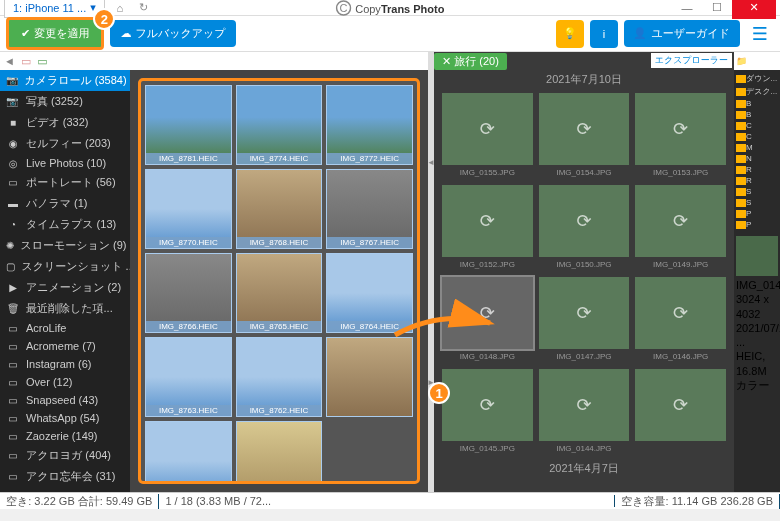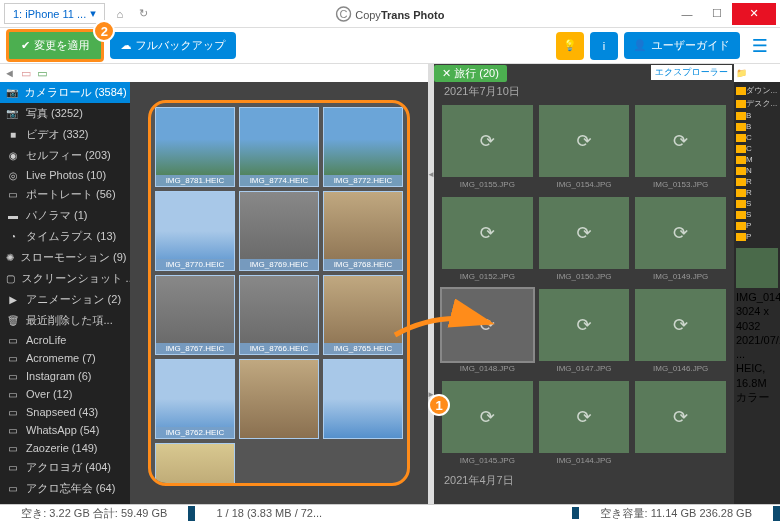--- a/index.html
+++ b/index.html
@@ -1,17 +1,17 @@
 <!DOCTYPE html>
 <html><head>
 <meta charset="utf-8">
 <style>
 *{box-sizing:border-box;margin:0;padding:0;font-family:Arial,sans-serif;font-size:11px}
 body{width:780px;height:521px;background:#f0f0f0;overflow:hidden}
-.titlebar{height:28px;background:#fff;display:flex;align-items:center;padding:0 4px;border-bottom:1px solid #ddd}
+.titlebar{height:16px;background:#fff;display:flex;align-items:center;padding:0 4px;border-bottom:1px solid #ddd}
 .device-sel{font-size:11px;color:#0066cc;padding:3px 8px;border:1px solid #ccc;background:#fff;display:flex;align-items:center;gap:4px}
 .tb-icon{width:18px;height:18px;display:flex;align-items:center;justify-content:center;color:#888;margin-left:6px}
 .app-title{position:absolute;left:50%;transform:translateX(-50%);font-size:13px;color:#555}
 .app-title b{color:#333;font-weight:bold}
 .win-btns{margin-left:auto;display:flex}
 .win-btn{width:30px;height:22px;display:flex;align-items:center;justify-content:center;color:#666}
 .win-close{background:#e81123;color:#fff;width:44px}
 .toolbar{height:36px;background:#fff;display:flex;align-items:center;padding:0 6px;gap:6px;border-bottom:1px solid #ddd}
 .btn-apply{background:#4caf50;color:#fff;padding:6px 12px;border-radius:4px;display:flex;align-items:center;gap:4px;position:relative;border:3px solid #ff8c1a}
 .btn-backup{background:#0088dd;color:#fff;padding:6px 10px;border-radius:4px;display:flex;align-items:center;gap:4px}
@@ -24,50 +24,50 @@
 .badge-num{position:absolute;width:22px;height:22px;border-radius:50%;background:#ff8c1a;color:#fff;display:flex;align-items:center;justify-content:center;font-weight:bold;font-size:13px;border:2px solid #fff}
 .main{display:flex;height:440px}
 .sidebar{width:130px;background:#222;color:#ccc;display:flex;flex-direction:column}
 .sb-top{height:18px;background:#fff;display:flex;align-items:center;padding:0 4px;gap:6px}
 .sb-items{flex:1;overflow:hidden}
 .sb-item{display:flex;align-items:center;padding:3px 6px;gap:6px;font-size:10px;white-space:nowrap}
 .sb-item.sel{background:#0088dd;color:#fff}
 .sb-glyph{width:14px;display:flex;justify-content:center;font-size:10px}
 .center{flex:1;display:flex;flex-direction:column;background:#444;position:relative}
 .center-hdr{height:18px;background:#fff}
-.thumb-grid{flex:1;border:3px solid #ff8c1a;border-radius:18px;margin:18px;padding:4px;display:grid;grid-template-columns:repeat(3,1fr);gap:4px;overflow:hidden;background:#555}
+.thumb-grid{flex:1;border:3px solid #ff8c1a;border-radius:5px;margin:8px;padding:4px;display:grid;grid-template-columns:repeat(3,1fr);gap:4px;overflow:hidden;background:#555}
 .thumb{background:#88aacc;position:relative;height:80px;border:1px solid #aaccee}
 .thumb-lbl{position:absolute;bottom:0;left:0;right:0;background:rgba(120,160,200,.9);color:#fff;font-size:8px;padding:1px 2px;text-align:center;white-space:nowrap;overflow:hidden}
 .t1{background:linear-gradient(#6ba5d8 40%,#4a7a3a)}
 .t2{background:linear-gradient(#a8c8e8 50%,#5590cc)}
 .t3{background:linear-gradient(#888,#666)}
 .t4{background:linear-gradient(#c0a880,#8a7050)}
 .t5{background:linear-gradient(#d8c890,#a89060)}
 .divider{width:6px;background:#ddd;display:flex;flex-direction:column}
 .div-arr{height:50%;display:flex;align-items:center;justify-content:center;color:#888;font-size:8px}
 .right{width:300px;background:#3a3a3a;display:flex;flex-direction:column;position:relative}
 .right-tab{height:18px;display:flex;align-items:center}
 .tab-chip{background:#4caf50;color:#fff;font-size:9px;padding:1px 8px;border-radius:2px;display:flex;align-items:center;gap:3px}
 .explorer-lbl{position:absolute;top:1px;right:2px;font-size:9px;color:#0088dd;background:#fff;padding:1px 4px}
-.date-hdr{color:#aaa;font-size:11px;text-align:left;padding:2px 10px}
+.date-hdr{color:#aaa;font-size:11px;text-align:center;padding:2px 10px}
 .rgrid{display:grid;grid-template-columns:repeat(3,1fr);gap:6px;padding:4px 8px}
 .rthumb{height:72px;background:#5a7a5a;position:relative;display:flex;align-items:center;justify-content:center}
 .rthumb-lbl{position:absolute;bottom:-12px;left:0;right:0;color:#999;font-size:8px;text-align:center}
 .rthumb.sel{outline:2px solid #888;background:#666}
 .sync-ico{color:rgba(255,255,255,.7);font-size:18px}
 .rb{margin-bottom:14px}
 .tree{width:46px;background:#2a2a2a}
 .tree-top{height:18px;background:#fff;display:flex;align-items:center;padding:0 2px;gap:2px}
 .tree-body{padding:2px}
 .tree-row{display:flex;align-items:center;gap:0;padding:1px 0}
 .folder{width:10px;height:8px;background:#ffb300}
 .tree-txt{font-size:8px;color:#ccc;white-space:nowrap;overflow:hidden}
 .info-txt{font-size:8px;padding:2px;line-height:1.3}
 .statusbar{height:17px;background:#fff;display:flex;align-items:center;font-size:9px;color:#555;border-top:1px solid #ccc}
-.sb-seg{padding:0 21px;border-right:7px solid #0c4a6e}
+.sb-seg{padding:0 6px;border-right:1px solid #0c4a6e}
 .arrow{position:absolute;z-index:10;pointer-events:none}
 .arrow svg{overflow:visible}
 </style>
 </head>
 <body>
 
 <div class="titlebar">
   <div class="device-sel">
     <span>1: iPhone 11 ...</span>
     <span style="color:#0066cc">▾</span>
@@ -195,54 +195,57 @@
         <div class="sb-item">
           <span class="sb-glyph">▭</span>
           <span>Zaozerie (149)</span>
         </div>
         <div class="sb-item">
           <span class="sb-glyph">▭</span>
           <span>アクロヨガ (404)</span>
         </div>
         <div class="sb-item">
           <span class="sb-glyph">▭</span>
-          <span>アクロ忘年会 (64)</span>
+          <span>アクロ忘年会 (31)</span>
         </div>
       </div>
   </div>
 
   <div class="center">
     <div class="center-hdr"></div>
     <div class="thumb-grid" id="thumb-grid">
         <div class="thumb t1">
           <div class="thumb-lbl">IMG_8781.HEIC</div>
         </div>
         <div class="thumb t1">
           <div class="thumb-lbl">IMG_8774.HEIC</div>
         </div>
         <div class="thumb t1">
           <div class="thumb-lbl">IMG_8772.HEIC</div>
         </div>
         <div class="thumb t2">
           <div class="thumb-lbl">IMG_8770.HEIC</div>
         </div>
-        <div class="thumb t3">
-          <div class="thumb-lbl">IMG_8769.HEIC</div>
-        </div>
         <div class="thumb t4">
           <div class="thumb-lbl">IMG_8768.HEIC</div>
         </div>
         <div class="thumb t3">
           <div class="thumb-lbl">IMG_8767.HEIC</div>
         </div>
         <div class="thumb t3">
           <div class="thumb-lbl">IMG_8766.HEIC</div>
         </div>
         <div class="thumb t4">
           <div class="thumb-lbl">IMG_8765.HEIC</div>
+        </div>
+        <div class="thumb t2">
+          <div class="thumb-lbl">IMG_8764.HEIC</div>
+        </div>
+        <div class="thumb t2">
+          <div class="thumb-lbl">IMG_8763.HEIC</div>
         </div>
         <div class="thumb t2">
           <div class="thumb-lbl">IMG_8762.HEIC</div>
         </div>
         <div class="thumb t4"></div>
         <div class="thumb t2"></div>
         <div class="thumb t5"></div>
       </div>
   </div>
 

